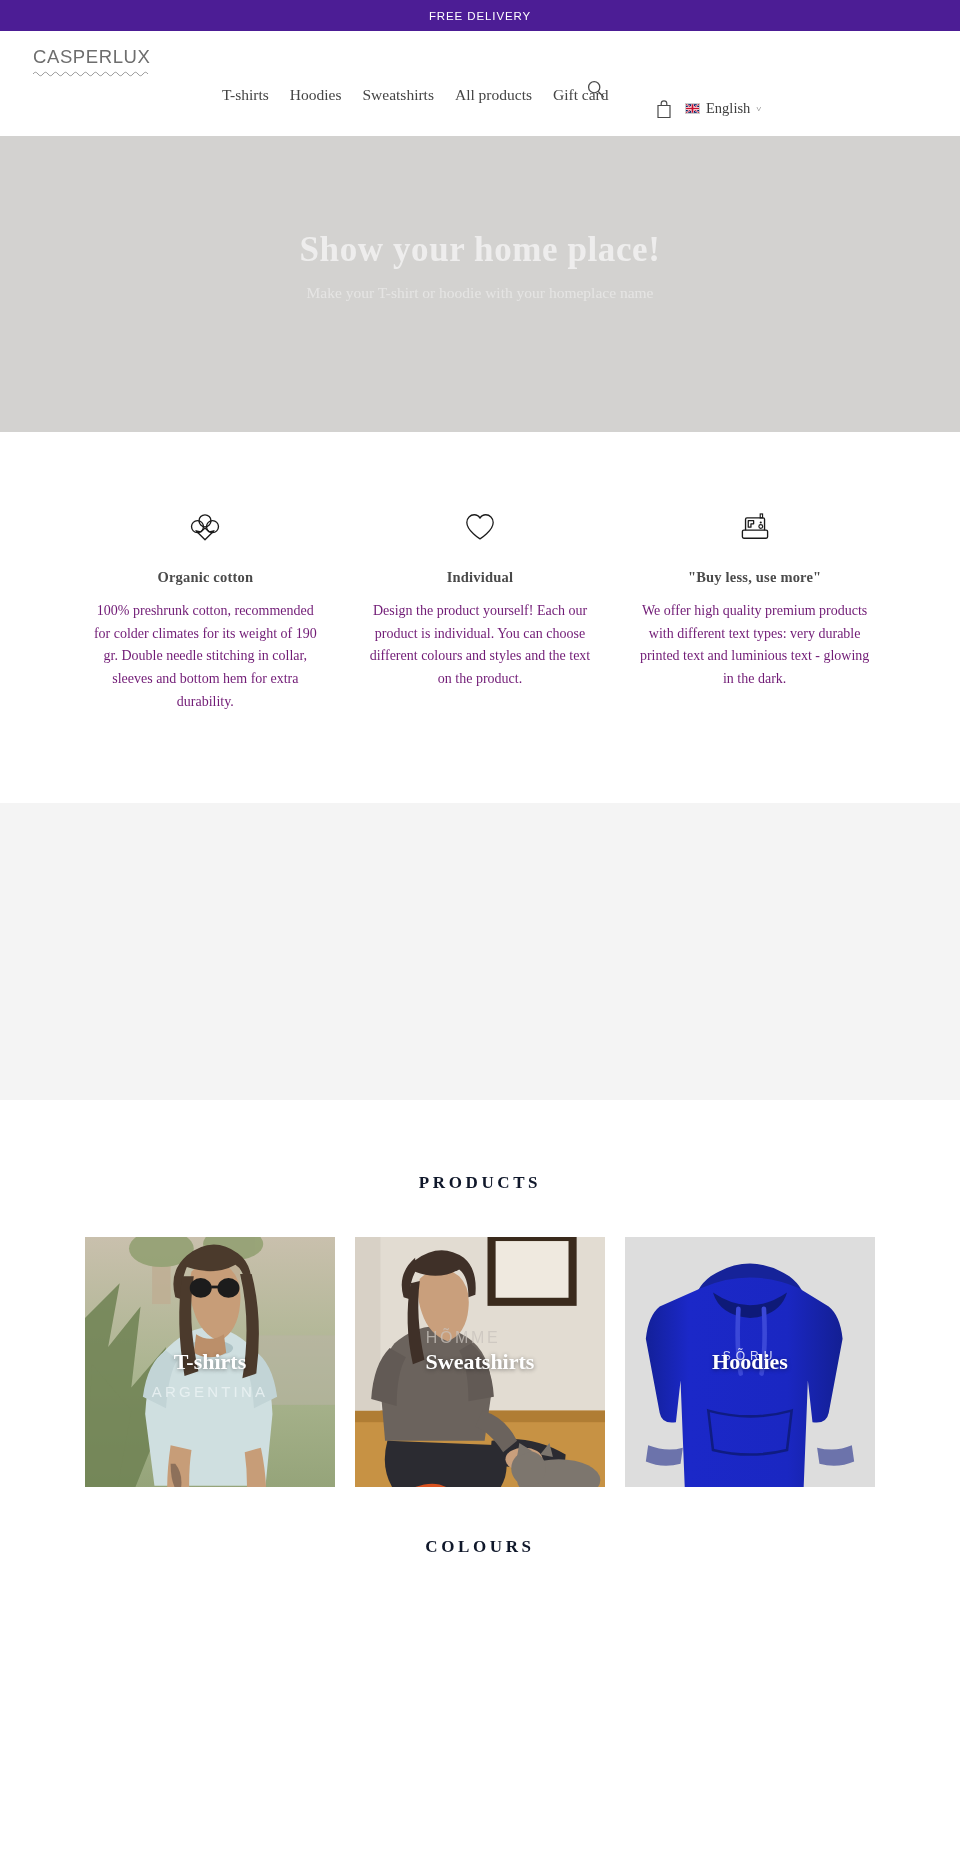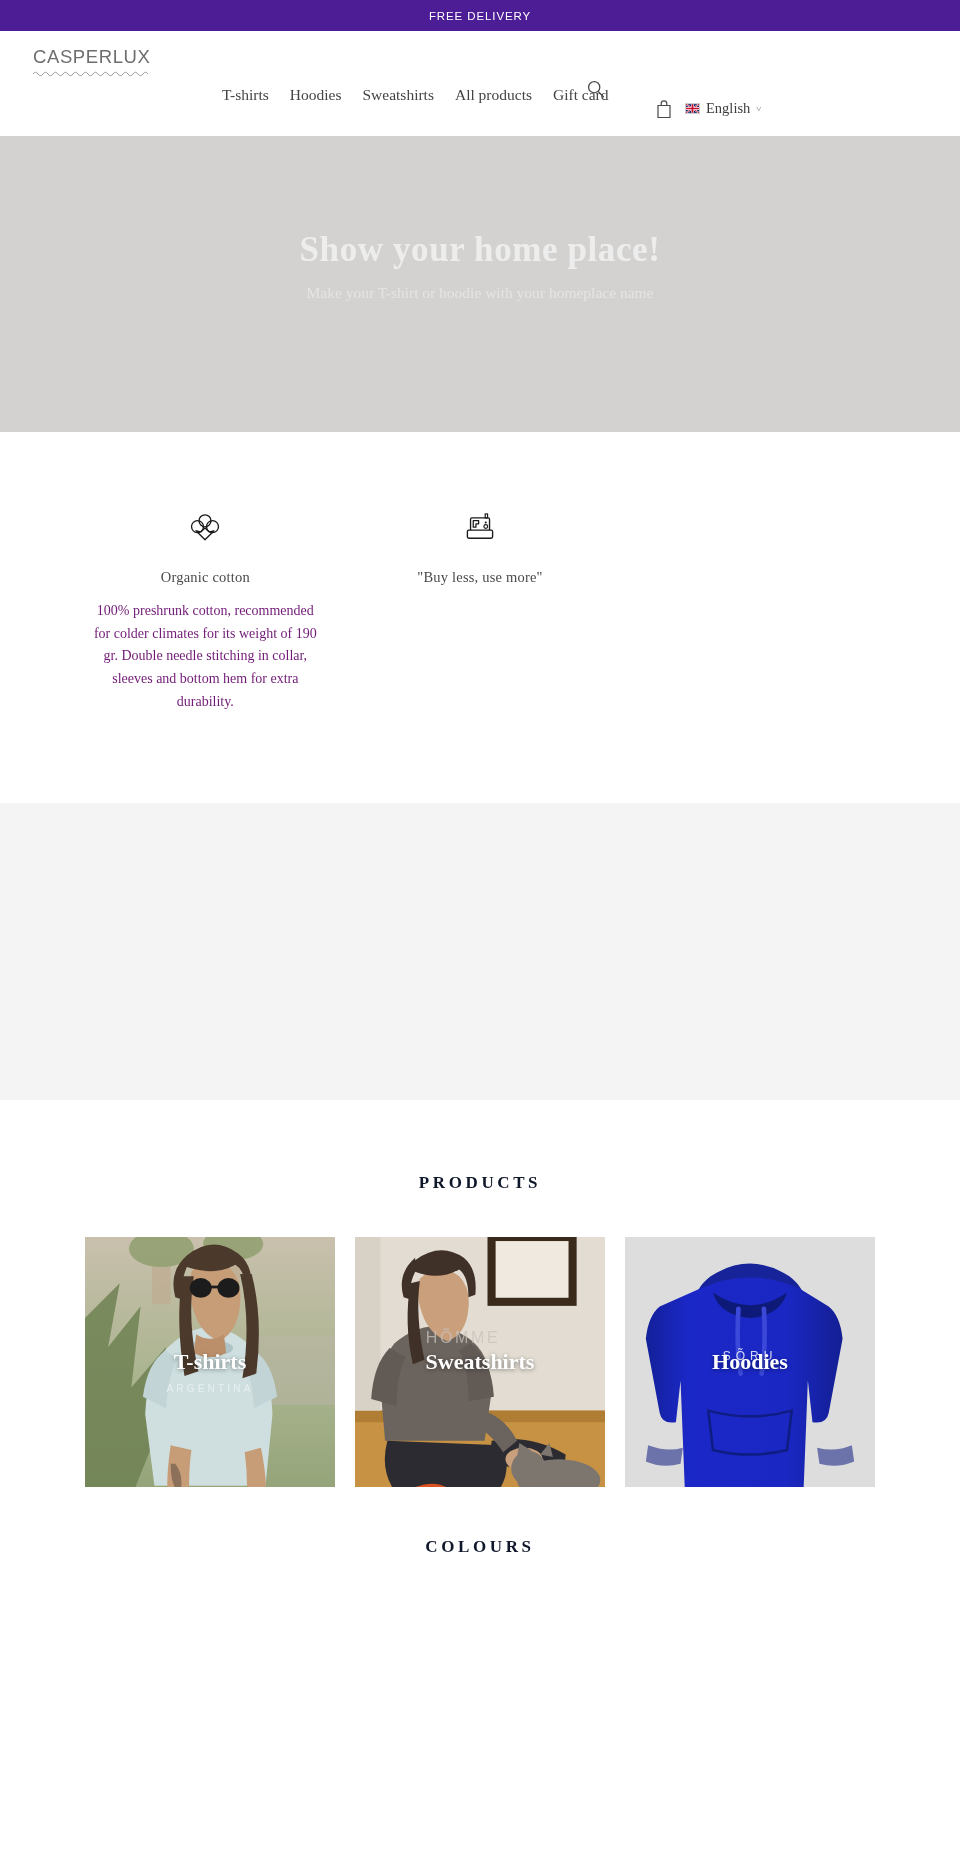--- a/index.html
+++ b/index.html
@@ -160,21 +160,21 @@
   }
   .feature {
     display: flex;
     flex-direction: column;
     align-items: center;
     text-align: center;
   }
   .feature-icon { height: 40px; display: flex; align-items: center; justify-content: center; }
   .feature-title {
     font-family: "Liberation Serif", serif;
-    font-weight: normal;
+    font-weight: bold;
     font-size: 14.5px;
     color: #4a4a4a;
     margin-top: 22px;
     letter-spacing: 0.2px;
   }
   .feature-body {
     font-family: "Liberation Serif", serif;
     font-size: 14px;
     color: #701a75;
     line-height: 1.62;
@@ -305,33 +305,43 @@
           <circle cx="20" cy="13.5" r="6.3" fill="none" stroke="#1a1a1a" stroke-width="1.4"></circle>
           <circle cx="12.1" cy="19.6" r="6.3" fill="none" stroke="#1a1a1a" stroke-width="1.4"></circle>
           <circle cx="27.9" cy="19.6" r="6.3" fill="none" stroke="#1a1a1a" stroke-width="1.4"></circle>
           <path d="M10.5 24 L20 33.5 L29.5 24 L24.5 25.2 L20 21 L15.5 25.2 Z" fill="none" stroke="#1a1a1a" stroke-width="1.4" stroke-linejoin="round"></path>
         </svg>
       </div>
       <div class="feature-title">Organic cotton</div>
       <p class="feature-body">100% preshrunk cotton, recommended for colder climates for its weight of 190 gr. Double needle stitching in collar, sleeves and bottom hem for extra durability.</p>
     </div>
 
+    <div class="feature">
+      <div class="feature-icon">
+        <svg width="34" height="34" viewBox="0 0 40 40">
+          <path d="M20 34 C20 34 4.5 24.2 4.5 14.6 C4.5 9.4 8.6 5.6 13.2 5.6 C16.3 5.6 18.8 7.4 20 9.6 C21.2 7.4 23.7 5.6 26.8 5.6 C31.4 5.6 35.5 9.4 35.5 14.6 C35.5 24.2 20 34 20 34 Z" fill="none" stroke="#1a1a1a" stroke-width="1.5" stroke-linejoin="round"></path>
+        </svg>
+      </div>
+      <div class="feature-title">Individual</div>
+      <p class="feature-body">Design the product yourself! Each our product is individual. You can choose different colours and styles and the text on the product.</p>
+    </div>
 
     <div class="feature">
       <div class="feature-icon">
         <svg width="36" height="36" viewBox="0 0 40 40">
           <rect x="6" y="23.5" width="28" height="9" rx="1.6" fill="none" stroke="#1a1a1a" stroke-width="1.5"></rect>
           <path d="M9.5 23.5 V11.5 a1.6 1.6 0 0 1 1.6 -1.6 H29 a1.6 1.6 0 0 1 1.6 1.6 V23.5" fill="none" stroke="#1a1a1a" stroke-width="1.5"></path>
           <rect x="25.8" y="5.5" width="2.6" height="4.4" fill="none" stroke="#1a1a1a" stroke-width="1.3"></rect>
           <circle cx="26.4" cy="15" r="1.2" fill="#1a1a1a"></circle>
           <circle cx="26.4" cy="19.5" r="2.1" fill="none" stroke="#1a1a1a" stroke-width="1.3"></circle>
           <path d="M12.5 13 h6 v3.4 h-3 v3.8 h-3 z" fill="none" stroke="#1a1a1a" stroke-width="1.4" stroke-linejoin="round"></path>
         </svg>
       </div>
       <div class="feature-title">"Buy less, use more"</div>
+      <p class="feature-body">We offer high quality premium products with different text types: very durable printed text and luminious text - glowing in the dark.</p>
     </div>
 
   </div>
 </section>
 
 <section class="band"></section>
 
 <section class="products">
   <h2 class="section-title">PRODUCTS</h2>
 
@@ -375,21 +385,21 @@
             <rect x="109" y="42" width="6" height="2.4"></rect>
           </g>
           <path d="M74 180 q-6 40 0 70 h18 q-4 -40 0 -66 Z" fill="#c79d78"></path>
           <g fill="#7a6250" opacity="0.75">
             <path d="M78 196 q8 10 4 26 q-8 -6 -8 -26 Z"></path>
             <path d="M80 228 q8 8 4 22 h-8 q-2 -12 4 -22 Z"></path>
           </g>
           <path d="M152 182 q8 38 2 68 h-16 q4 -36 0 -64 Z" fill="#c79d78"></path>
         </g>
       </svg>
-      <div class="print-text" style="top:146px;font-size:10px;letter-spacing:3.2px;color:#eef5f6;opacity:.78;">ARGENTINA</div>
+      <div class="print-text" style="top:146px;font-size:15px;letter-spacing:3.2px;color:#eef5f6;opacity:.78;">ARGENTINA</div>
       <div class="product-label">T-shirts</div>
     </div>
 
     <div class="product-card">
       <svg class="shot" viewBox="0 0 216 250" preserveAspectRatio="xMidYMid slice">
         <rect width="216" height="250" fill="#e2dcd2"></rect>
         <rect x="0" y="150" width="216" height="100" fill="#c79244"></rect>
         <rect x="0" y="150" width="216" height="10" fill="#b07d34"></rect>
         <rect x="118" y="0" width="70" height="56" fill="#efe9df" stroke="#3a2a1c" stroke-width="7"></rect>
         <rect x="0" y="0" width="22" height="150" fill="#d8d1c6"></rect>

